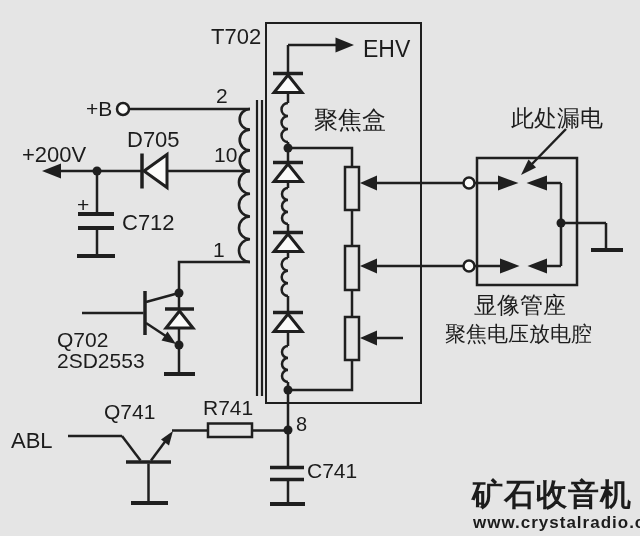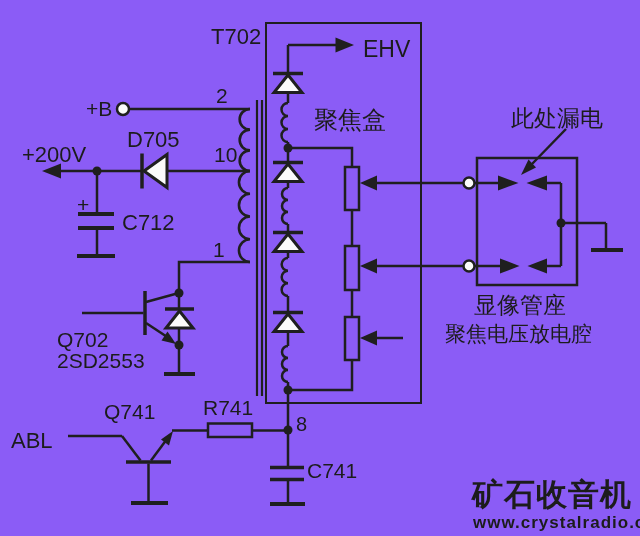--- a/index.html
+++ b/index.html
@@ -1,16 +1,16 @@
 <!DOCTYPE html>
 <html><head>
 <meta charset="utf-8">
 <style>
   html,body{margin:0;padding:0;background:#fbfbfa;}
-  .canvas{position:relative;width:640px;height:536px;background:#8b5cf6;overflow:hidden;
+  .canvas{position:relative;width:640px;height:536px;background:#e5e5e5;overflow:hidden;
           font-family:"Liberation Sans", sans-serif;}
   svg{display:block}
   text{font-family:"Liberation Sans","DejaVu Sans",sans-serif;fill:#1c1c1c;}
   .lbl{font-weight:400;}
   .wm{font-weight:700;letter-spacing:1px;}
 </style>
 </head>
 <body>
 
 <div class="canvas">

